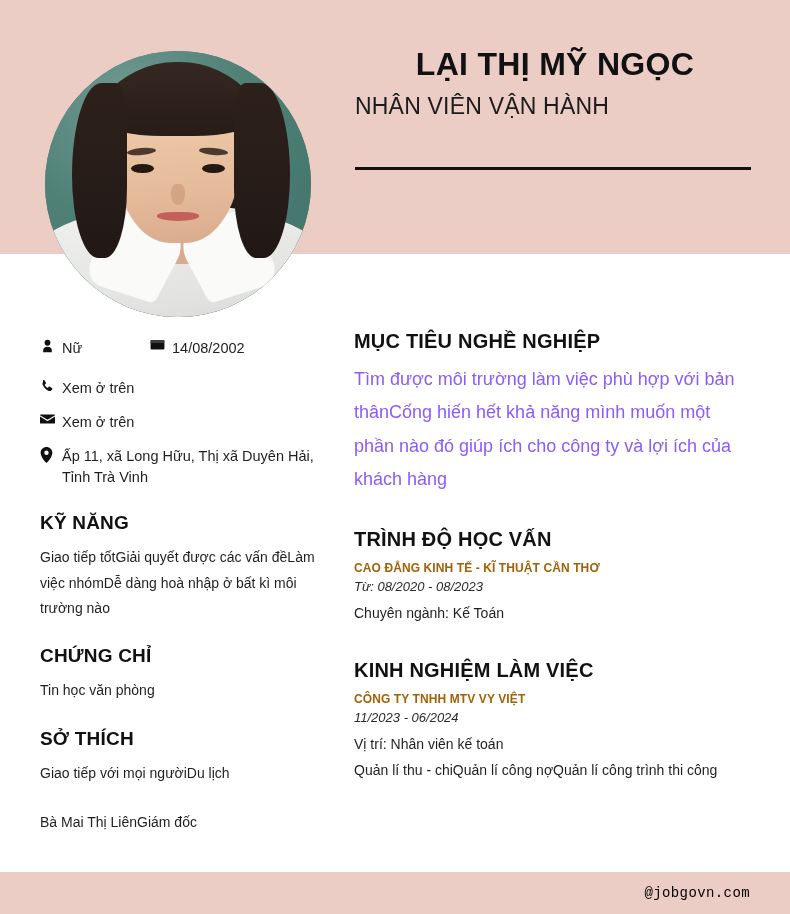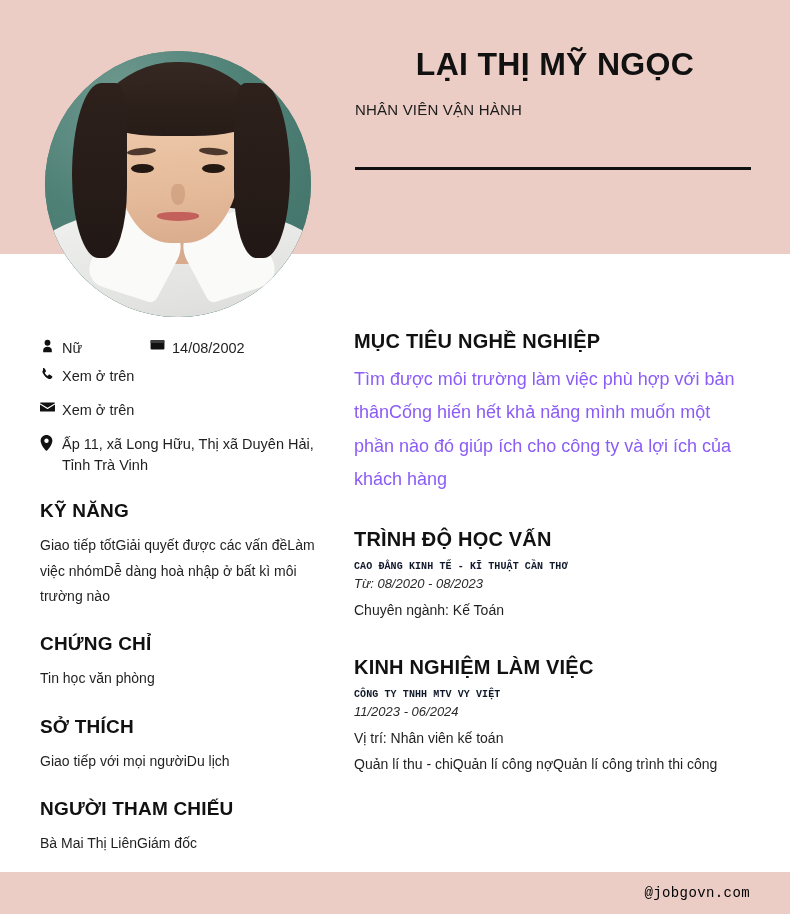--- a/index.html
+++ b/index.html
@@ -140,22 +140,22 @@
   }
   .cv-name {
     font-size: 32px;
     font-weight: bold;
     letter-spacing: 0.3px;
     line-height: 1.18;
     color: #111111;
     text-align: center;
   }
   .cv-role {
-    margin-top: 17px;
-    font-size: 15px;
+    margin-top: 9px;
+    font-size: 23px;
     font-weight: normal;
     letter-spacing: 0.2px;
     color: #1b1b1b;
   }
   .cv-rule {
     position: absolute;
     left: 355px; top: 167px;
     width: 396px; height: 3px;
     background: #111111;
     z-index: 2;
@@ -190,21 +190,21 @@
     align-items: flex-start;
     justify-content: flex-start;
     padding-top: 1px;
   }
   .c-icon svg { display: block; }
   .c-text {
     font-size: 14.5px;
     line-height: 1.45;
     color: #1f1f1f;
   }
-  .c-row-split { display: flex; align-items: flex-start; margin-bottom: 7px; }
+  .c-row-split { display: flex; align-items: flex-start; margin-bottom: 19px; }
   .c-cell-a { display: flex; align-items: flex-start; width: 110px; flex: 0 0 110px; }
   .c-cell-b { display: flex; align-items: flex-start; }
 
   
   .sec { margin-top: 24px; }
   .sec-title-left {
     font-size: 19px;
     font-weight: bold;
     letter-spacing: 0.2px;
     color: #111111;
@@ -223,26 +223,25 @@
     letter-spacing: 0.2px;
     color: #111111;
     margin-bottom: 10px;
   }
   .sec-para {
     font-size: 18px;
     line-height: 1.85;
     color: #8b5cf6;
   }
   .entry-title {
-    font-size: 10px;
+    font-size: 12px;
     font-weight: bold;
     letter-spacing: 0.1px;
-    color: #0f172a;
+    color: #a16207;
     margin-bottom: 4px;
-    font-family: Liberation Mono, monospace;
   }
   .entry-date {
     font-size: 13px;
     font-style: italic;
     color: #2a2a2a;
     margin-bottom: 7px;
   }
   .entry-line {
     font-size: 14px;
     line-height: 1.85;
@@ -358,21 +357,20 @@
     <div class="sec-title-left">CHỨNG CHỈ</div>
     <div class="sec-body-left">Tin học văn phòng</div>
   </div>
 
   <div class="sec">
     <div class="sec-title-left">SỞ THÍCH</div>
     <div class="sec-body-left">Giao tiếp với mọi ngườiDu lịch</div>
   </div>
 
   <div class="sec">
-    <div class="sec-title-left">NGƯỜI THAM CHIẾU</div>
     <div class="sec-body-left">Bà Mai Thị LiênGiám đốc</div>
   </div>
 
 </div>
 
 <div class="col-right">
 
   <div class="sec-r">
     <div class="sec-title-right">MỤC TIÊU NGHỀ NGHIỆP</div>
     <div class="sec-para">Tìm được môi trường làm việc phù hợp với bản thânCống hiến hết khả năng mình muốn một phần nào đó giúp ích cho công ty và lợi ích của khách hàng</div>

